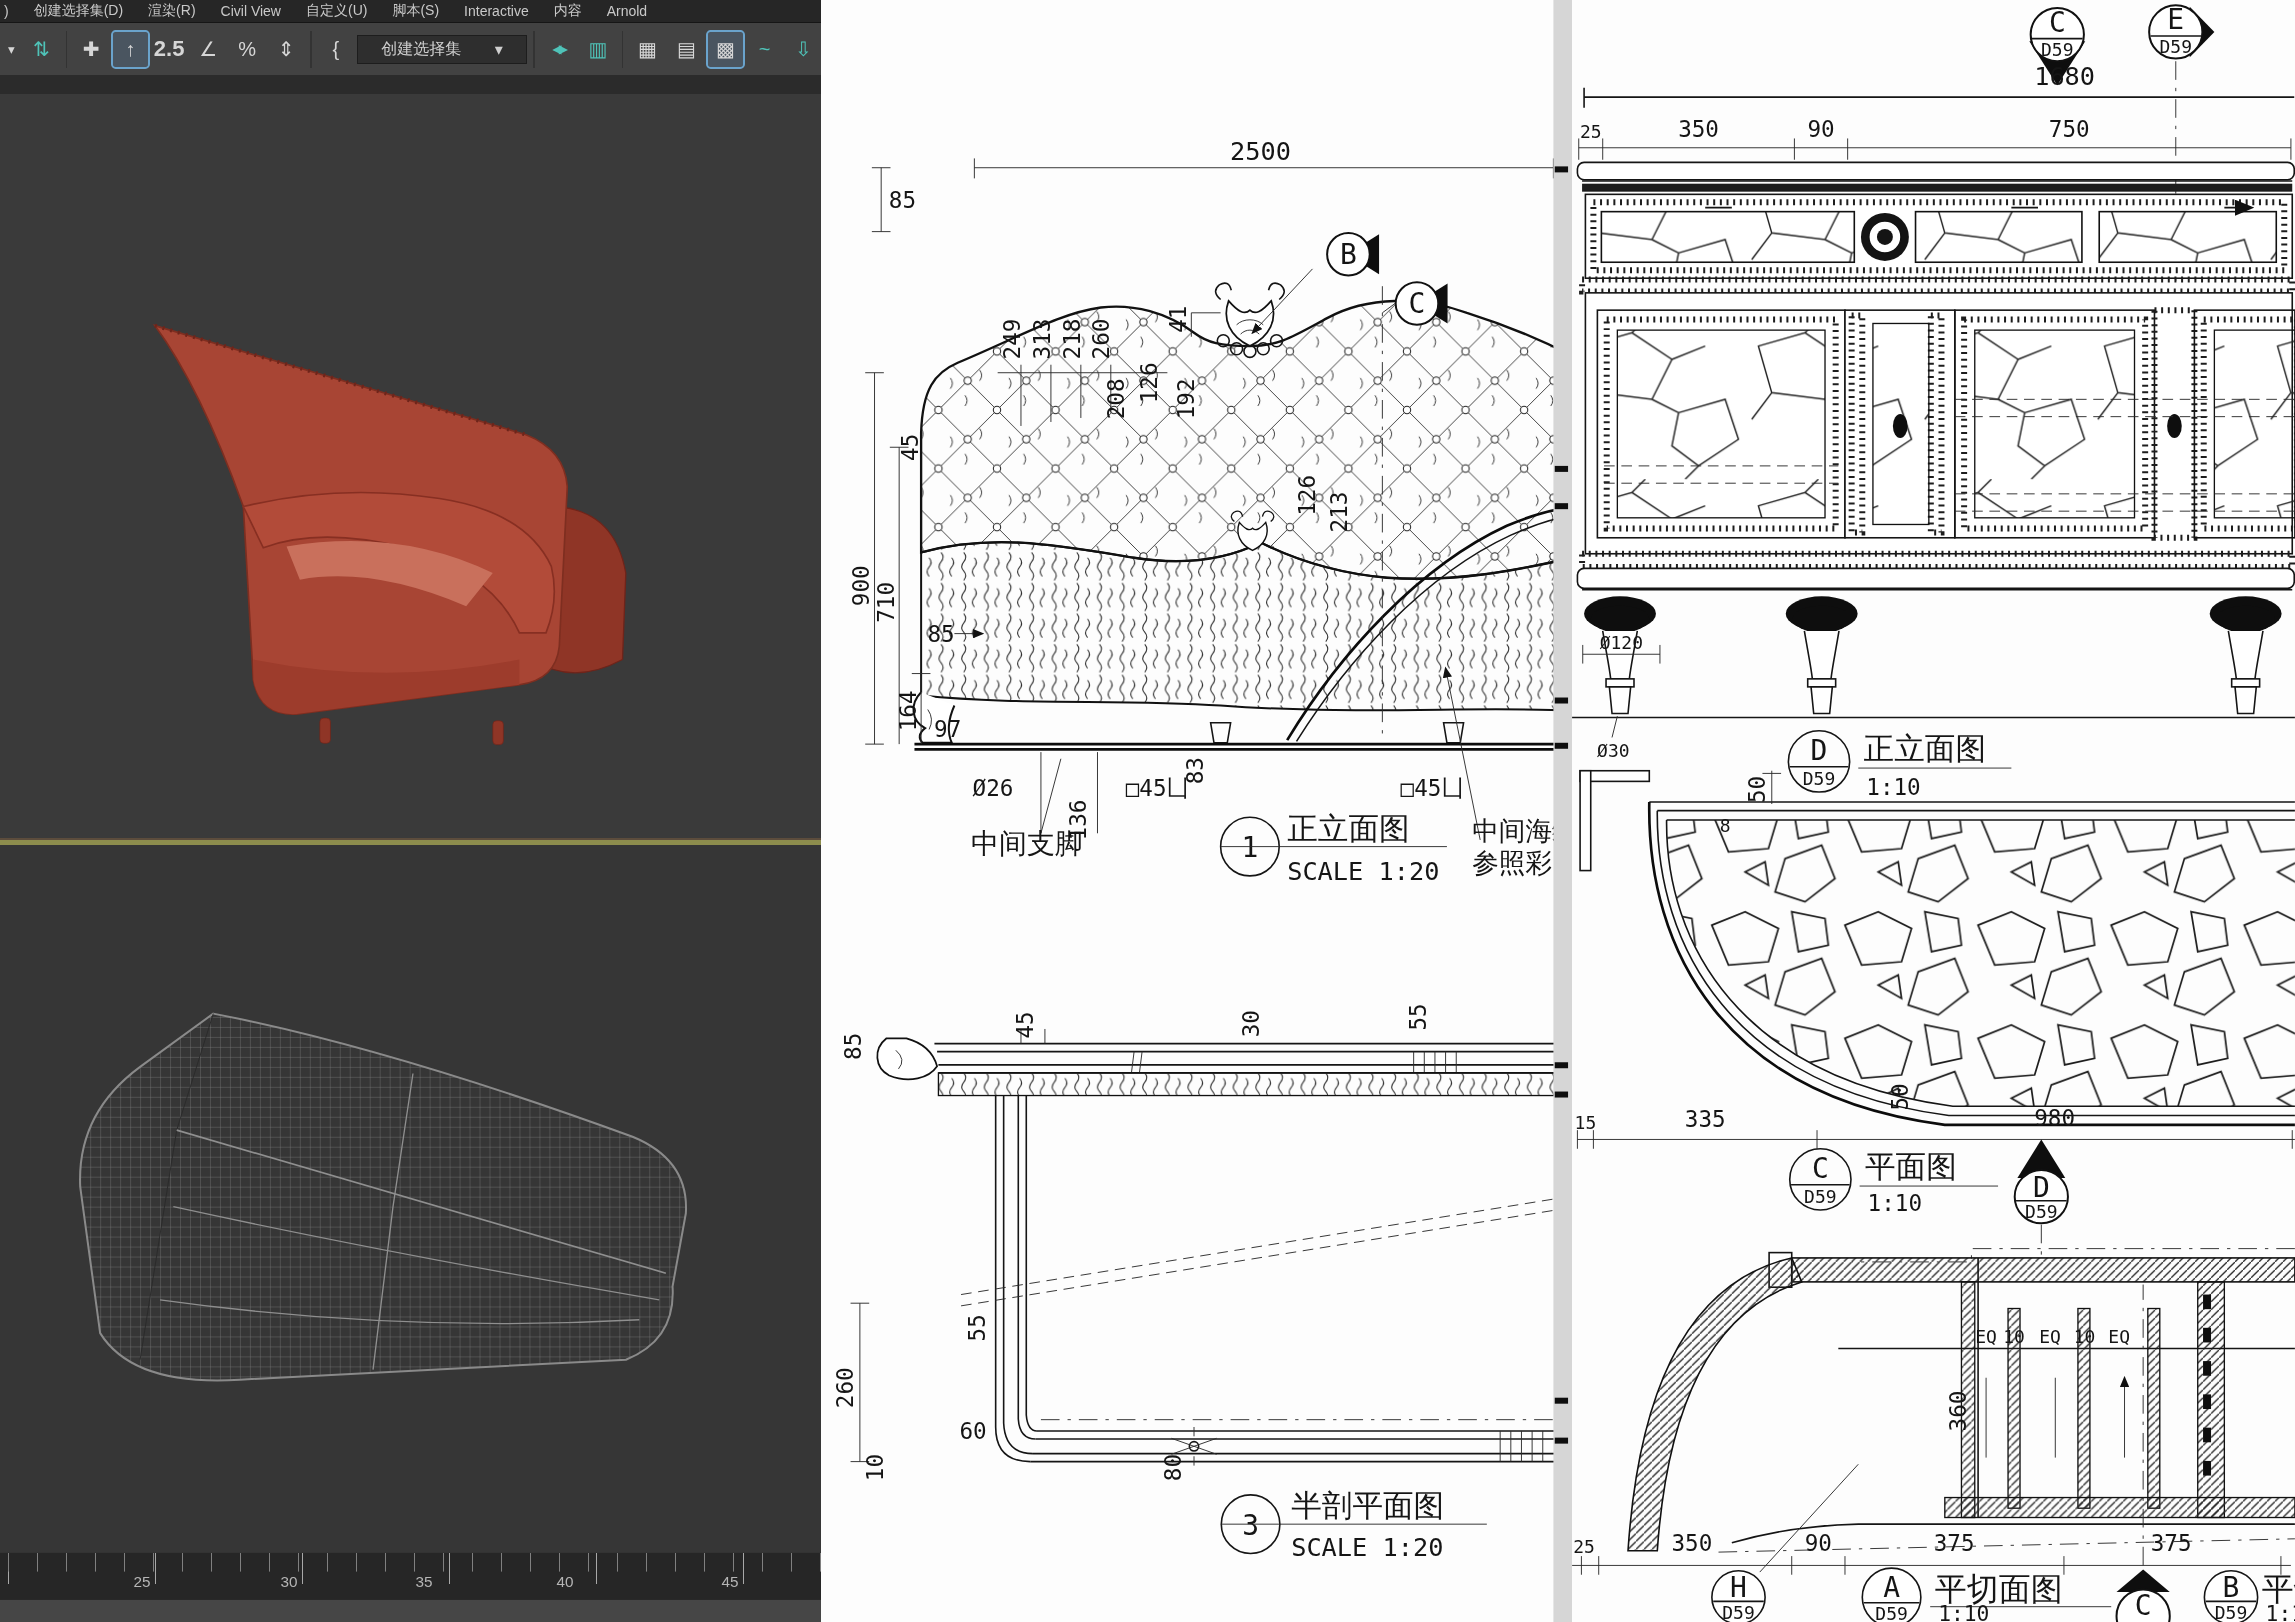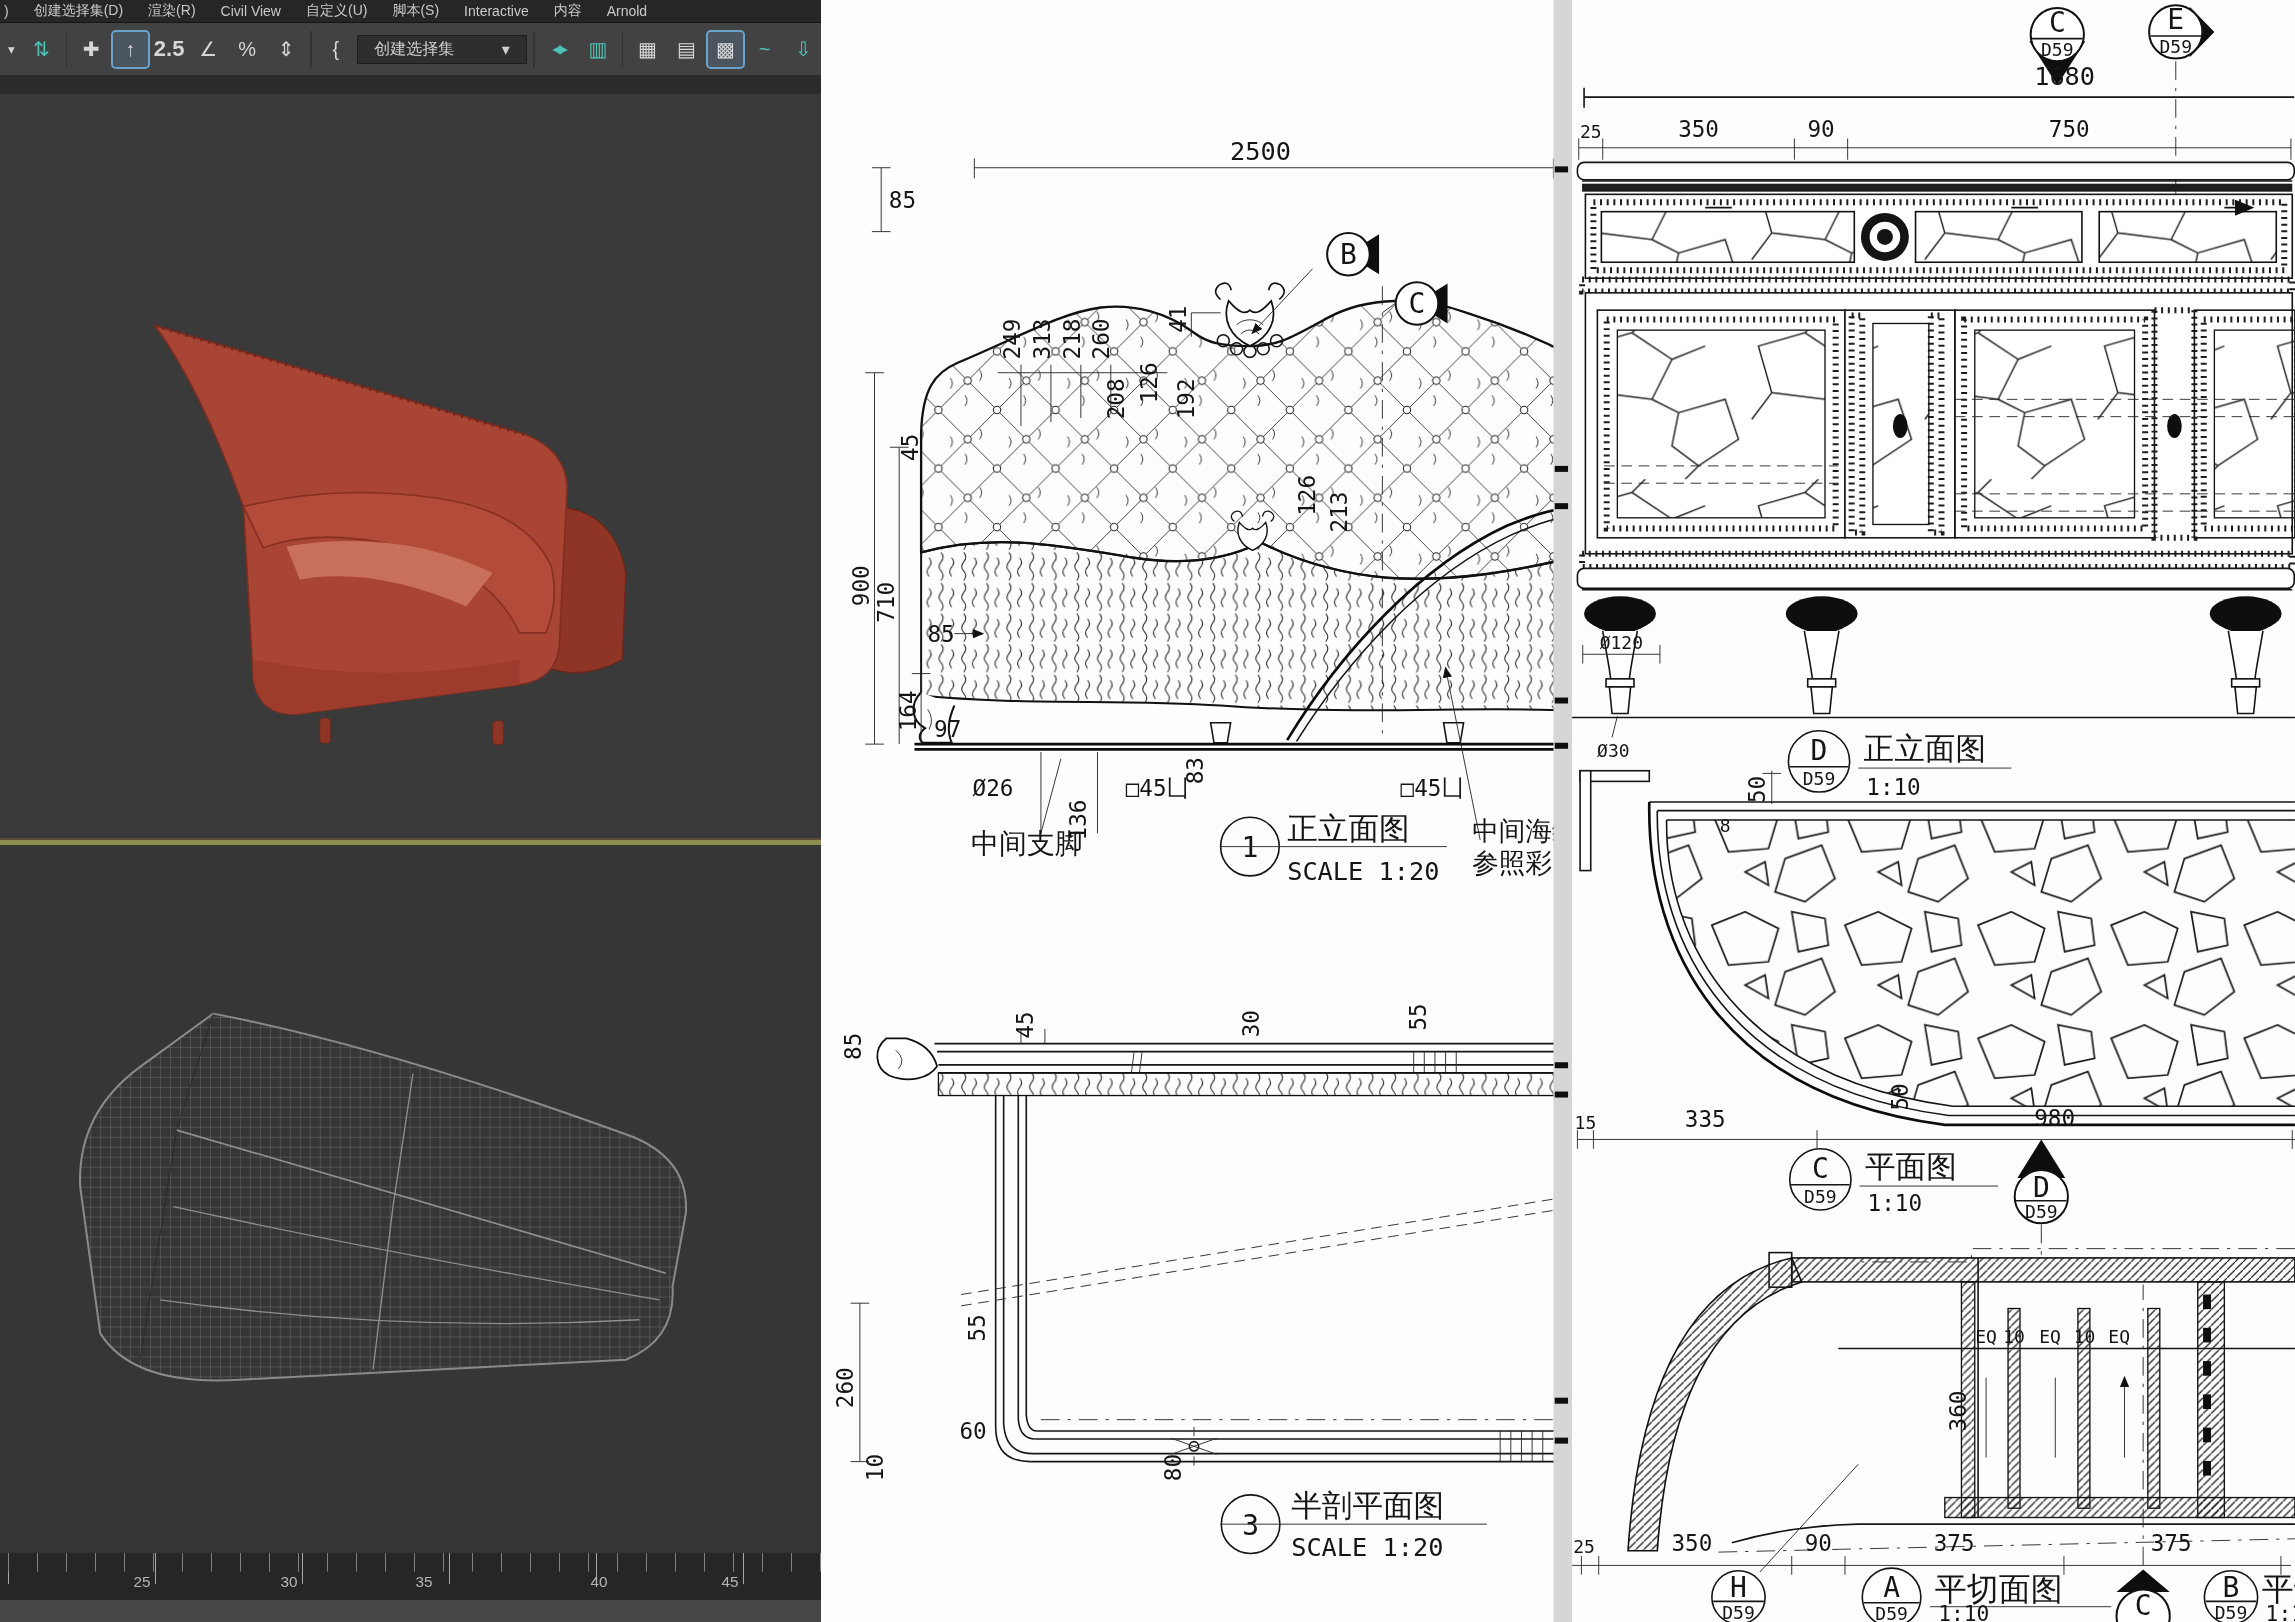--- a/index.html
+++ b/index.html
@@ -15,21 +15,21 @@
            display:flex;align-items:center;gap:4px;padding-left:2.7px;box-sizing:border-box;}
   .tbtn{width:35px;height:35px;display:flex;align-items:center;justify-content:center;
         color:#d6d6d6;font-size:20px;border-radius:2.7px;flex:0 0 auto;}
   .tbtn.small{width:17.3px;font-size:13.3px;}
   .tbtn.teal{color:#4fc3b8;}
   .tbtn.hl{outline:2px solid #6aa3cc;background:#4a5560;}
   .tsep{width:1.3px;height:37px;background:#333;margin:0 2.7px;flex:0 0 auto;}
   .snaptxt{font-size:22px;font-weight:bold;}
   #selcombo{width:200px;height:29px;background:#2e2e2e;border:0.7px solid #1d1d1d;color:#cfcfcf;
             font-size:16px;display:flex;align-items:center;justify-content:space-between;
-            padding:0 16px;box-sizing:border-box;}
+            padding:0 23px;box-sizing:border-box;}
   #gapstrip{position:absolute;left:0;top:75px;width:100%;height:18.6px;background:#2b2b2b;}
   #vp1{position:absolute;left:0;top:94px;width:100%;height:744px;background:#3a3a3a;}
   #vpdiv{position:absolute;left:0;top:838px;width:100%;height:5.3px;background:#8d8d4d;
          border-top:2px solid #5c4c3c;box-sizing:content-box;}
   #vp2{position:absolute;left:0;top:845px;width:100%;height:707px;background:#363636;}
   #ruler{position:absolute;left:0;top:1553px;width:100%;height:47px;background:#262626;
          background-image:
            repeating-linear-gradient(90deg,#808080 0 1.3px,transparent 1.3px 29px),
            repeating-linear-gradient(90deg,#a8a8a8 0 1.3px,transparent 1.3px 147px);
          background-size:100% 18.6px,100% 31px;background-repeat:no-repeat;background-position:8px 0,8px 0;}
@@ -129,21 +129,21 @@
         <path d="M200,330 Q520,400 930,470" stroke="#8f8f8f" stroke-width="2" fill="none"></path>
         <path d="M560,130 L530,330 L500,575" stroke="#8f8f8f" stroke-width="2" fill="none"></path>
         <path d="M180,470 Q540,520 900,500" stroke="#8f8f8f" stroke-width="2" fill="none"></path>
       </svg>
     </div>
 
     <div id="ruler">
       <span class="rnum" style="left:142px">25</span>
       <span class="rnum" style="left:289px">30</span>
       <span class="rnum" style="left:424px">35</span>
-      <span class="rnum" style="left:599px">40</span>
+      <span class="rnum" style="left:565px">40</span>
       <span class="rnum" style="left:730px">45</span>
     </div>
     <div id="statusband"></div>
   </div>
 
   <svg id="sheet1" width="752" height="1622" viewBox="0 0 1129 2437">
     <defs>
       <pattern id="tuft" width="88" height="88" patternUnits="userSpaceOnUse">
         <path d="M0,0 L88,88 M88,0 L0,88" stroke="#2b2b2b" stroke-width="1.3" fill="none"></path>
         <path d="M18,40 q6,8 0,16 M62,28 q6,8 0,16 M40,66 q6,8 0,16" stroke="#2b2b2b" stroke-width="1.4" fill="none"></path>

